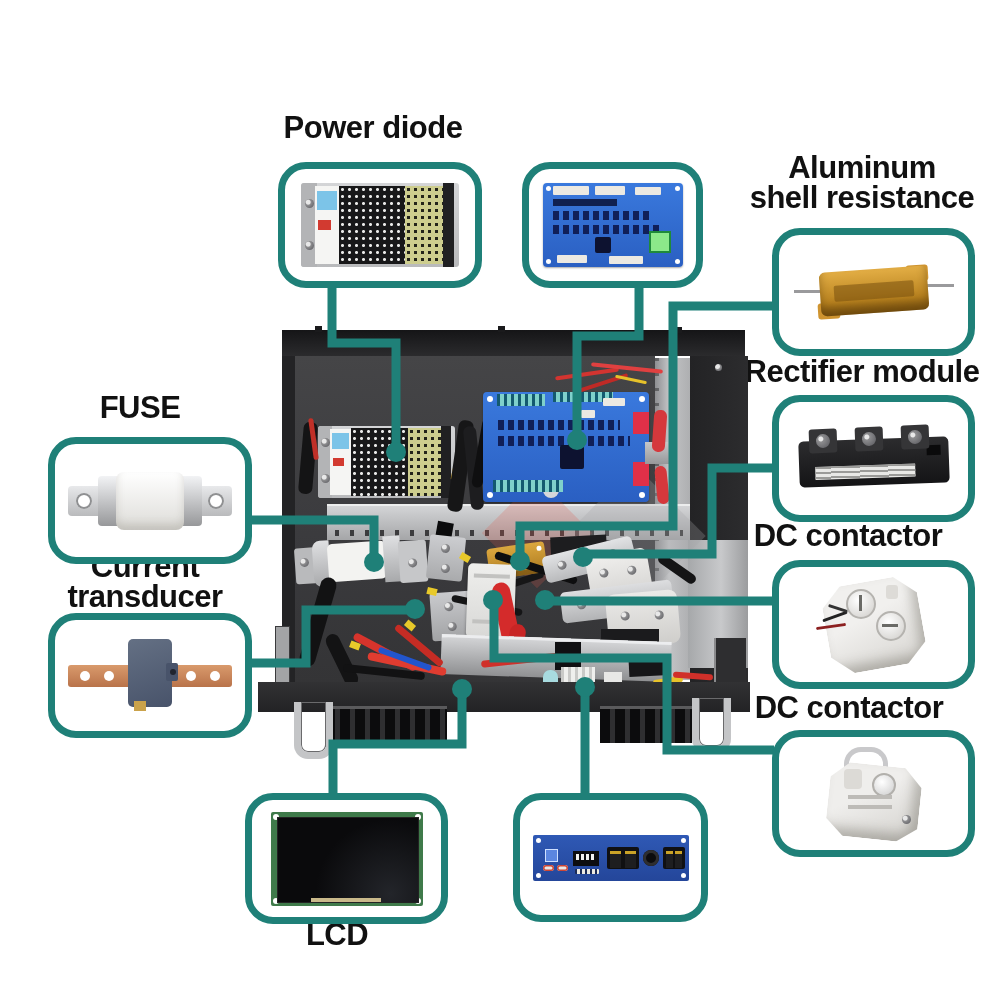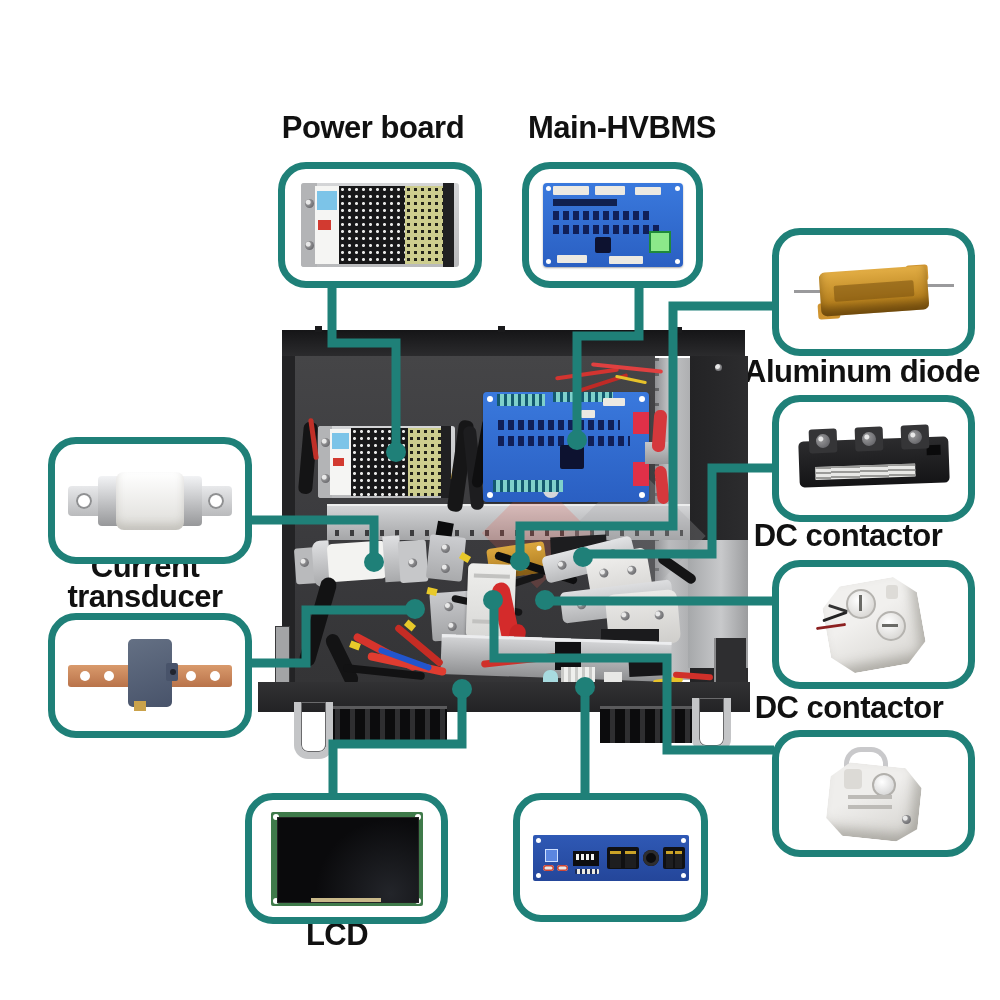--- a/index.html
+++ b/index.html
@@ -227,25 +227,29 @@
     <polyline points="240,520 374,520 374,560"></polyline>
     <circle cx="374" cy="562" r="10"></circle>
     <polyline points="240,663 306,663 306,610 414,610"></polyline>
     <circle cx="415" cy="609" r="10"></circle>
     <polyline points="333,796 333,744 462,744 462,691"></polyline>
     <circle cx="462" cy="689" r="10"></circle>
     <polyline points="585,796 585,690"></polyline>
     <circle cx="585" cy="687" r="10"></circle>
   </svg>
 
-  <div class="co-label" style="left:238px;top:113px;width:270px;">Power board</div>
-  <div class="co-label" style="left:487px;top:113px;width:270px;">Main-HVBMS</div>
-  <div class="co-label" style="left:742px;top:357px;width:240px;">Aluminum diode</div>
+  <div class="co-label" style="left:238px;top:113px;width:270px;">Power diode</div>
+  <div class="co-label" style="left:742px;top:153px;width:240px;">
+    <div>Aluminum</div>
+    <div>shell resistance</div>
+  </div>
+  <div class="co-label" style="left:742px;top:357px;width:240px;">Rectifier module</div>
   <div class="co-label" style="left:728px;top:521px;width:240px;">DC contactor</div>
   <div class="co-label" style="left:729px;top:693px;width:240px;">DC contactor</div>
+  <div class="co-label" style="left:20px;top:393px;width:240px;">FUSE</div>
   <div class="co-label" style="left:222px;top:920px;width:230px;">LCD</div>
   <div class="co-label" style="left:25px;top:552px;width:240px;">
     <div>Current</div>
     <div>transducer</div>
   </div>
   <div class="co-label" style="left:502px;top:913px;width:230px;">
   </div>
 
   <div class="co-box" style="left:278px;top:162px;width:190px;height:112px;">
     <div class="thumb psu" style="width:158px;height:84px;">

